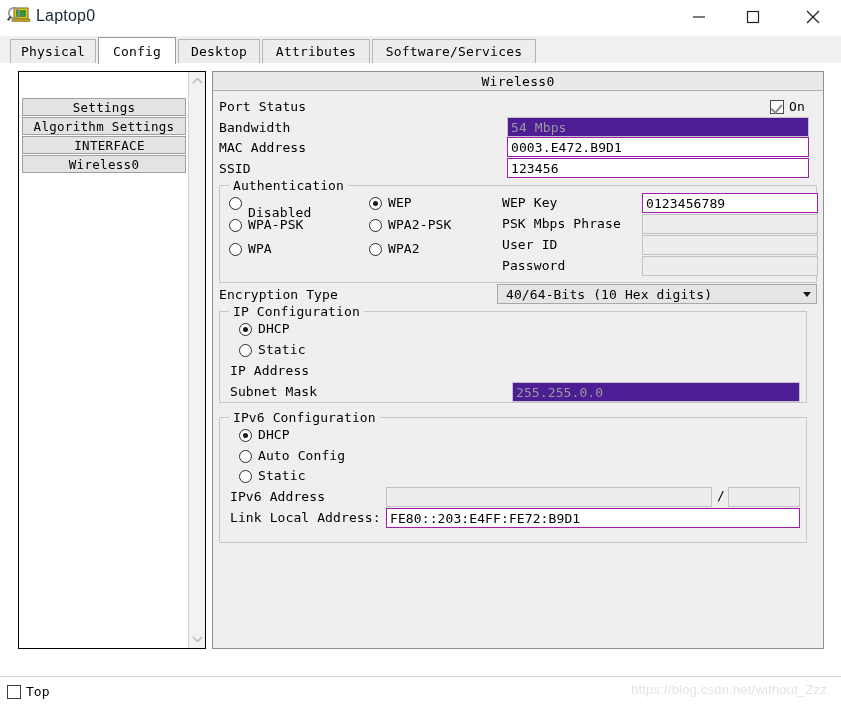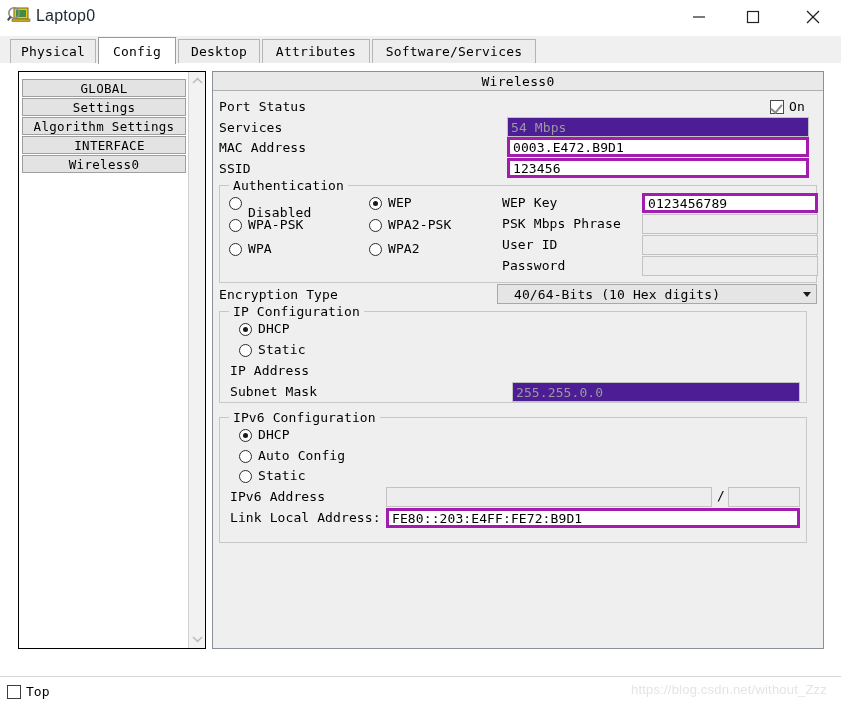--- a/index.html
+++ b/index.html
@@ -163,21 +163,21 @@
     white-space: nowrap;
     color: #000;
   }
 
   
   .field {
     position: absolute;
     box-sizing: border-box;
     height: 20px;
     background: #ffffff;
-    border: 3px solid #a21caf;
+    border: 1px solid #a21caf;
     display: flex;
     align-items: center;
     padding-left: 3px;
     font-size: 13px;
     letter-spacing: 0.1px;
     color: #000;
     white-space: nowrap;
     overflow: hidden;
   }
   .field.disabled {
@@ -245,21 +245,21 @@
   
   #combo {
     position: absolute;
     box-sizing: border-box;
     height: 20px;
     background: #e5e5e5;
     border: 1px solid #a8a8a8;
     display: flex;
     align-items: center;
     font-size: 13px;
-    padding-left: 16px;
+    padding-left: 8px;
     letter-spacing: 0.1px;
   }
   #combo-arrow {
     position: absolute;
     right: 5px; top: 7px;
     width: 0; height: 0;
     border-left: 4px solid transparent;
     border-right: 4px solid transparent;
     border-top: 5px solid #1a1a1a;
   }
@@ -332,21 +332,20 @@
   <div class="tab" id="tab-0" style="left:10px;  width:86px;">Physical</div>
   <div class="tab active" id="tab-1" style="left:98px;  width:78px;">Config</div>
   <div class="tab" id="tab-2" style="left:178px; width:82px;">Desktop</div>
   <div class="tab" id="tab-3" style="left:262px; width:108px;">Attributes</div>
   <div class="tab" id="tab-4" style="left:372px; width:164px;">Software/Services</div>
 </div>
 
 <div id="content">
 
   <div id="tree-panel">
-    <div class="tree-item" style="top:7px;">GLOBAL</div>
     <div class="tree-item" style="top:26px;">Settings</div>
     <div class="tree-item" style="top:45px;">Algorithm Settings</div>
     <div class="tree-item" style="top:64px;padding-left:11px;">INTERFACE</div>
     <div class="tree-item" style="top:83px;">Wireless0</div>
 
     <div id="tree-scroll">
       <div class="scroll-arrow" id="scroll-up">
         <svg width="11" height="8" viewBox="0 0 11 8">
             <polyline points="1,6 5.5,1.6 10,6" fill="none" stroke="#bdbdbd" stroke-width="1.6"></polyline>
           </svg>
@@ -360,21 +359,21 @@
   </div>
 
   <div id="config-panel">
 
     <div id="panel-header">Wireless0</div>
 
     <span class="lbl" style="left:6px;  top:27px;">Port Status</span>
     <span class="checkbox checked" style="left:557px; top:28px;"></span>
     <span class="lbl" style="left:576px; top:27px;">On</span>
 
-    <span class="lbl" style="left:6px; top:48px;">Services</span>
+    <span class="lbl" style="left:6px; top:48px;">Bandwidth</span>
     <div class="field disabled" style="left:294px; top:45px; width:302px;">54 Mbps</div>
 
     <span class="lbl" style="left:6px; top:68px;">MAC Address</span>
     <div class="field" style="left:294px; top:65px; width:302px;">0003.E472.B9D1</div>
 
     <span class="lbl" style="left:6px; top:89px;">SSID</span>
     <div class="field" style="left:294px; top:86px; width:302px;">123456</div>
 
     <div class="group" style="left:6px; top:113px; width:598px; height:98px;">
       <span class="group-title">Authentication</span>

